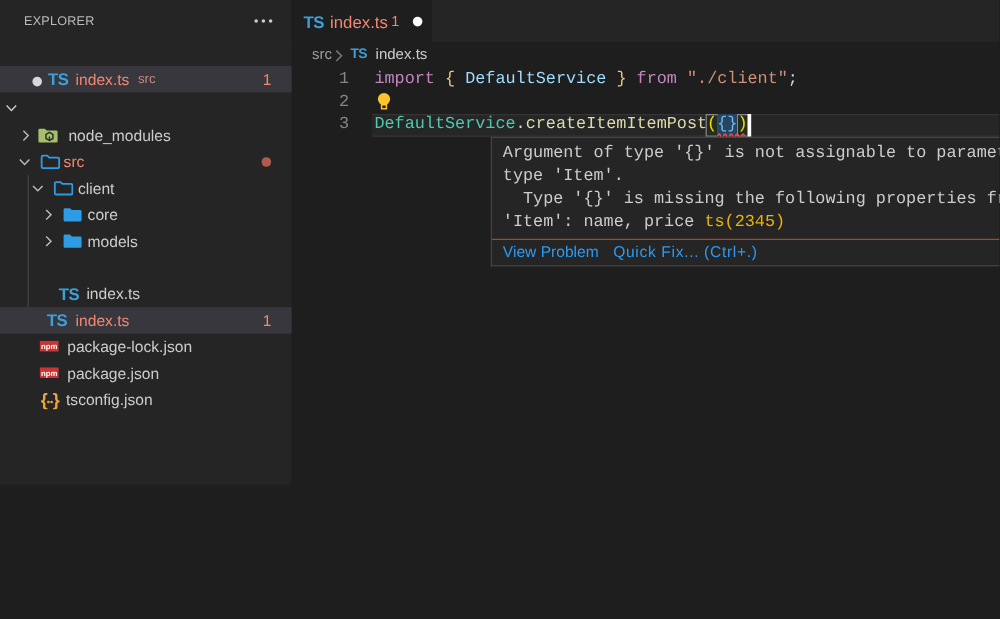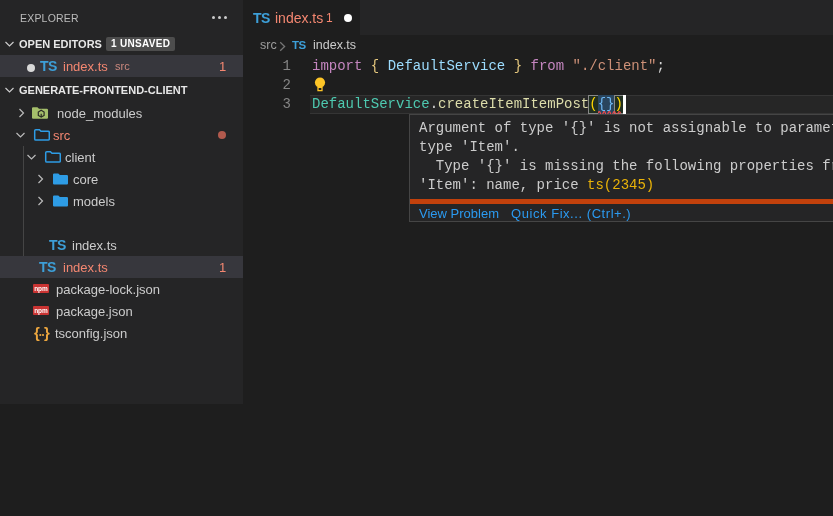--- a/index.html
+++ b/index.html
@@ -18,59 +18,49 @@
 .err{color:#f48771 !important}
 .cnt{position:absolute;top:50%;transform:translateY(-50%);left:219px;font-size:13px;color:#f48771}
 #tabstrip{position:absolute;left:243px;top:0;width:590px;height:35px;background:#252526}
 #tab{position:absolute;left:0;top:0;width:117px;height:35px;background:#1e1e1e}
 #breadcrumb{position:absolute;left:243px;top:35px;width:590px;height:21px;font-size:12.5px;color:#9d9d9d}
 #code{position:absolute;left:243px;top:56px;width:590px;font-family:"Liberation Mono",monospace;font-size:14px}
 .cl{position:absolute;height:19px;line-height:19px;white-space:pre}
 .ln{position:absolute;width:48px;text-align:right;color:#858585;height:19px;line-height:19px;font-family:"Liberation Mono",monospace;font-size:14px}
 #hover{position:absolute;left:409px;top:114px;width:424px;height:108px;background:#252526;border:1px solid #454545;border-right:none}
 #hover .mline{position:absolute;left:9px;height:19px;line-height:19px;font-family:"Liberation Mono",monospace;font-size:14px;color:#cccccc;white-space:pre}
-#hover .links{position:absolute;left:0;top:83.5px;width:100%;height:23.5px;border-top:5px solid #c2410c}
+#hover .links{position:absolute;left:0;top:83.5px;width:100%;height:23.5px;border-top:1px solid #c2410c}
 .dot{border-radius:50%;position:absolute}
 </style>
 </head>
 <body>
 <div id="sidebar">
 
   <div class="abs" style="left:20px;top:12px;font-size:10.5px;color:#bbbbbb;letter-spacing:.2px">EXPLORER</div>
   <div class="abs" style="left:212px;top:16px;width:20px;height:4px">
     <span class="dot" style="left:0;top:0;width:3px;height:3px;background:#cccccc"></span>
     <span class="dot" style="left:6px;top:0;width:3px;height:3px;background:#cccccc"></span>
     <span class="dot" style="left:12px;top:0;width:3px;height:3px;background:#cccccc"></span>
   </div>
 
-  <div class="row" style="top:33px">
-    <span class="chev" style="left:4px">
-        <svg width="11" height="11" viewBox="0 0 11 11">
-          <path d="M1.5 3.5 L5.5 7.5 L9.5 3.5" fill="none" stroke="#cccccc" stroke-width="1.2"></path>
-        </svg>
-      </span>
-    <span class="hdr" style="left:19px">OPEN EDITORS</span>
-    <span class="abs" style="left:106px;top:3.5px;height:14.5px;background:#4d4d4d;border-radius:2px;color:#fff;font-size:10px;font-weight:bold;line-height:14px;padding:0 5px;letter-spacing:.3px;transform:none">1 UNSAVED</span>
-  </div>
 
   <div class="row sel" style="top:55px">
     <span class="dot" style="left:26.5px;top:8.5px;width:8px;height:8px;background:#d8d8d8"></span>
     <span class="tsicon" style="left:40px">TS</span>
     <span class="lbl err" style="left:63px">index.ts</span>
     <span class="lbl" style="left:115px;font-size:11px;color:#ca887e">src</span>
     <span class="cnt">1</span>
   </div>
 
   <div class="row" style="top:78.5px">
     <span class="chev" style="left:4px">
         <svg width="11" height="11" viewBox="0 0 11 11">
           <path d="M1.5 3.5 L5.5 7.5 L9.5 3.5" fill="none" stroke="#cccccc" stroke-width="1.2"></path>
         </svg>
       </span>
-    <span class="hdr" style="left:19px">GENERATE-FRONTEND-CLIENT</span>
   </div>
 
   <div class="abs" style="left:23px;top:146px;width:1px;height:110px;background:#454545"></div>
 
   <div class="row" style="top:102px">
     <span class="chev" style="left:17px">
         <svg width="9" height="11" viewBox="0 0 9 11">
           <path d="M2.5 1.5 L6.5 5.5 L2.5 9.5" fill="none" stroke="#bbbbbb" stroke-width="1.2"></path>
         </svg>
       </span>

